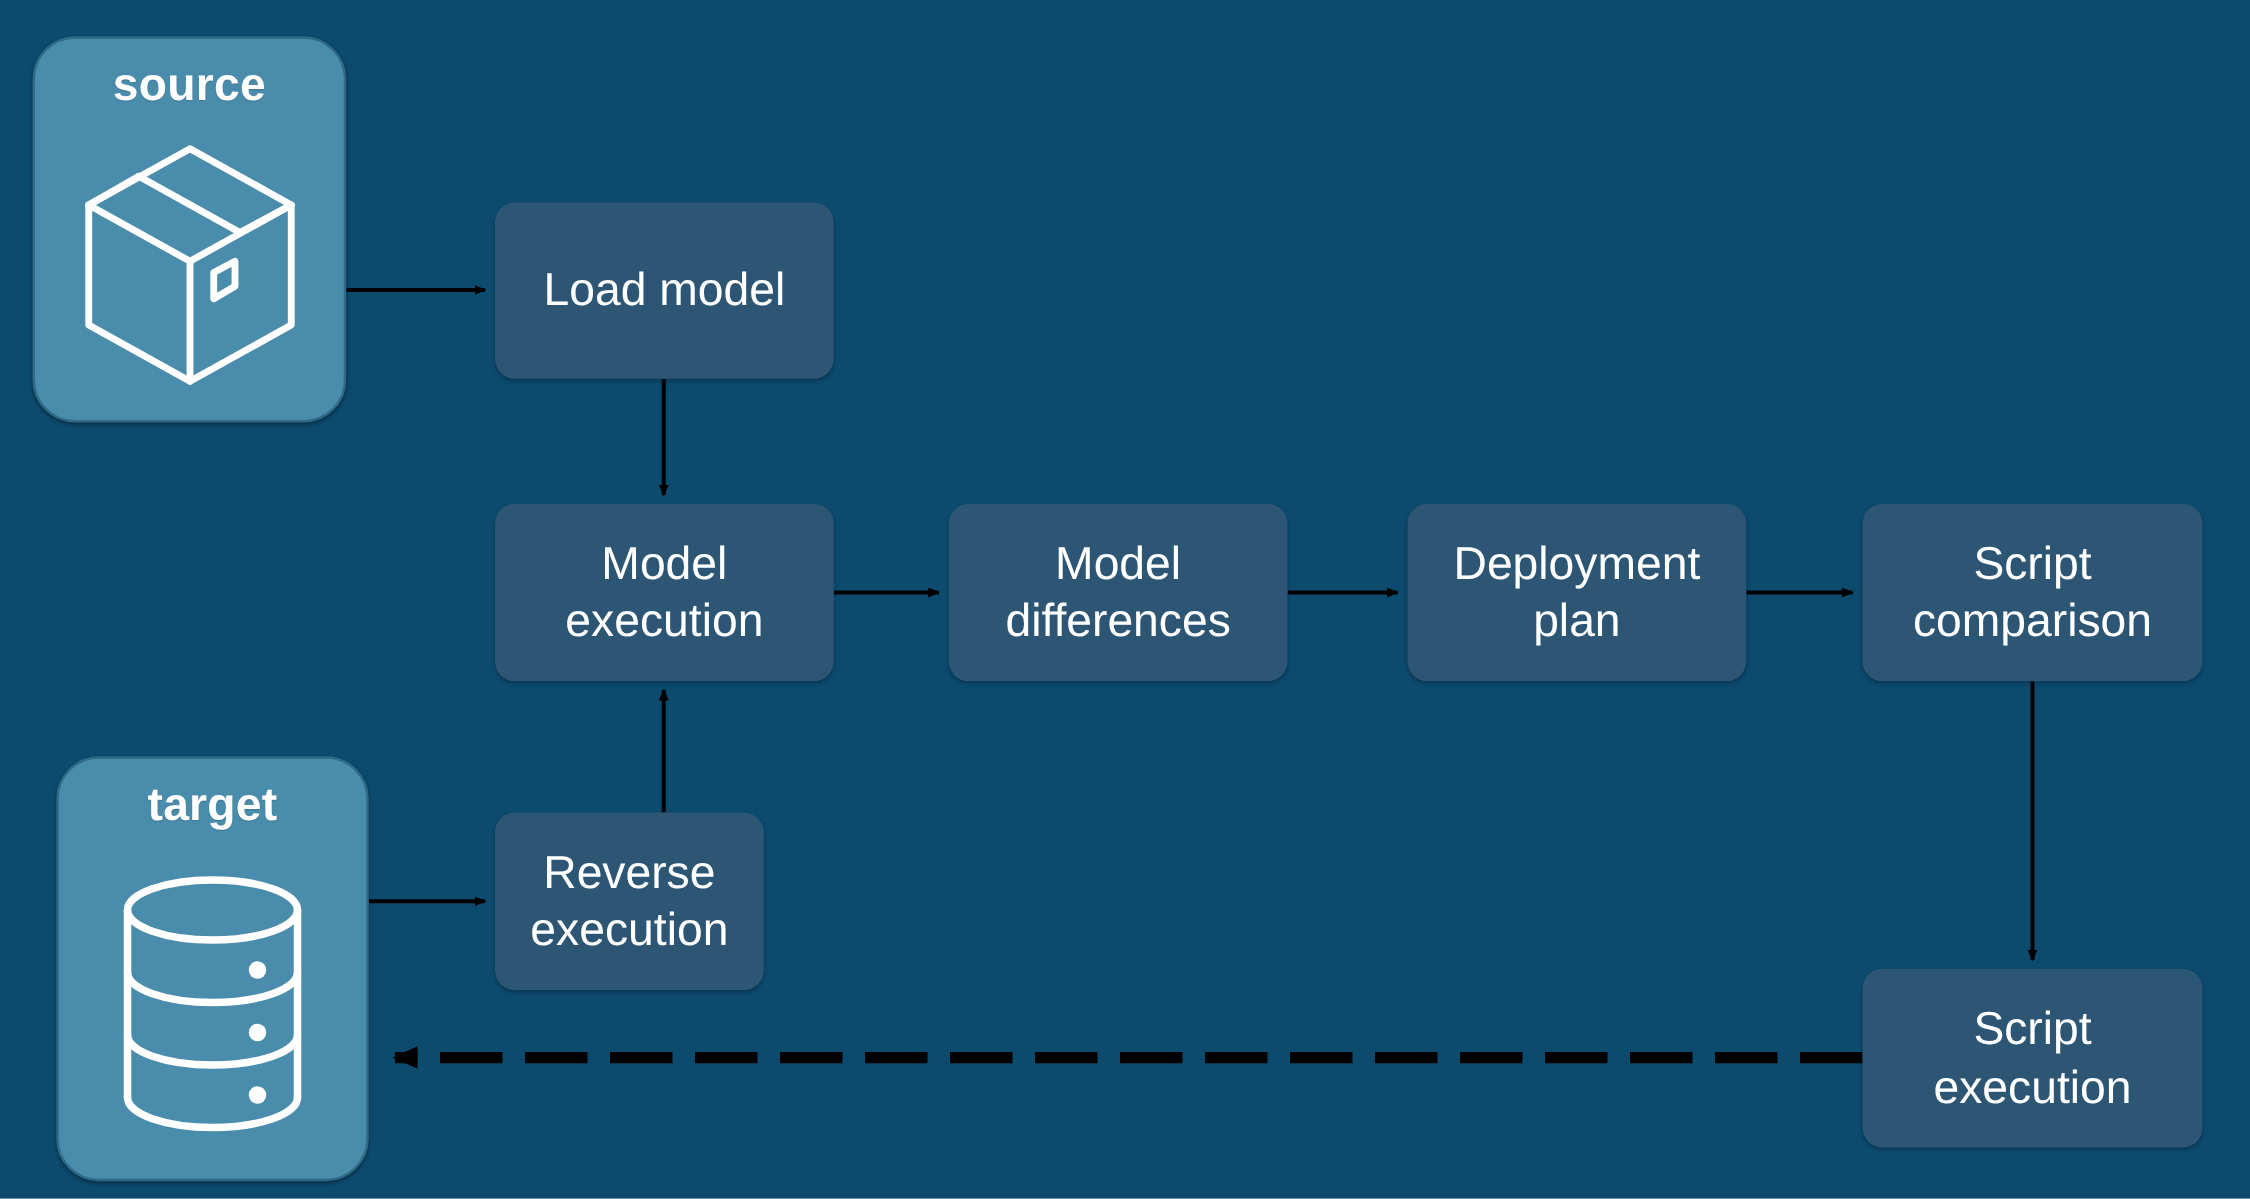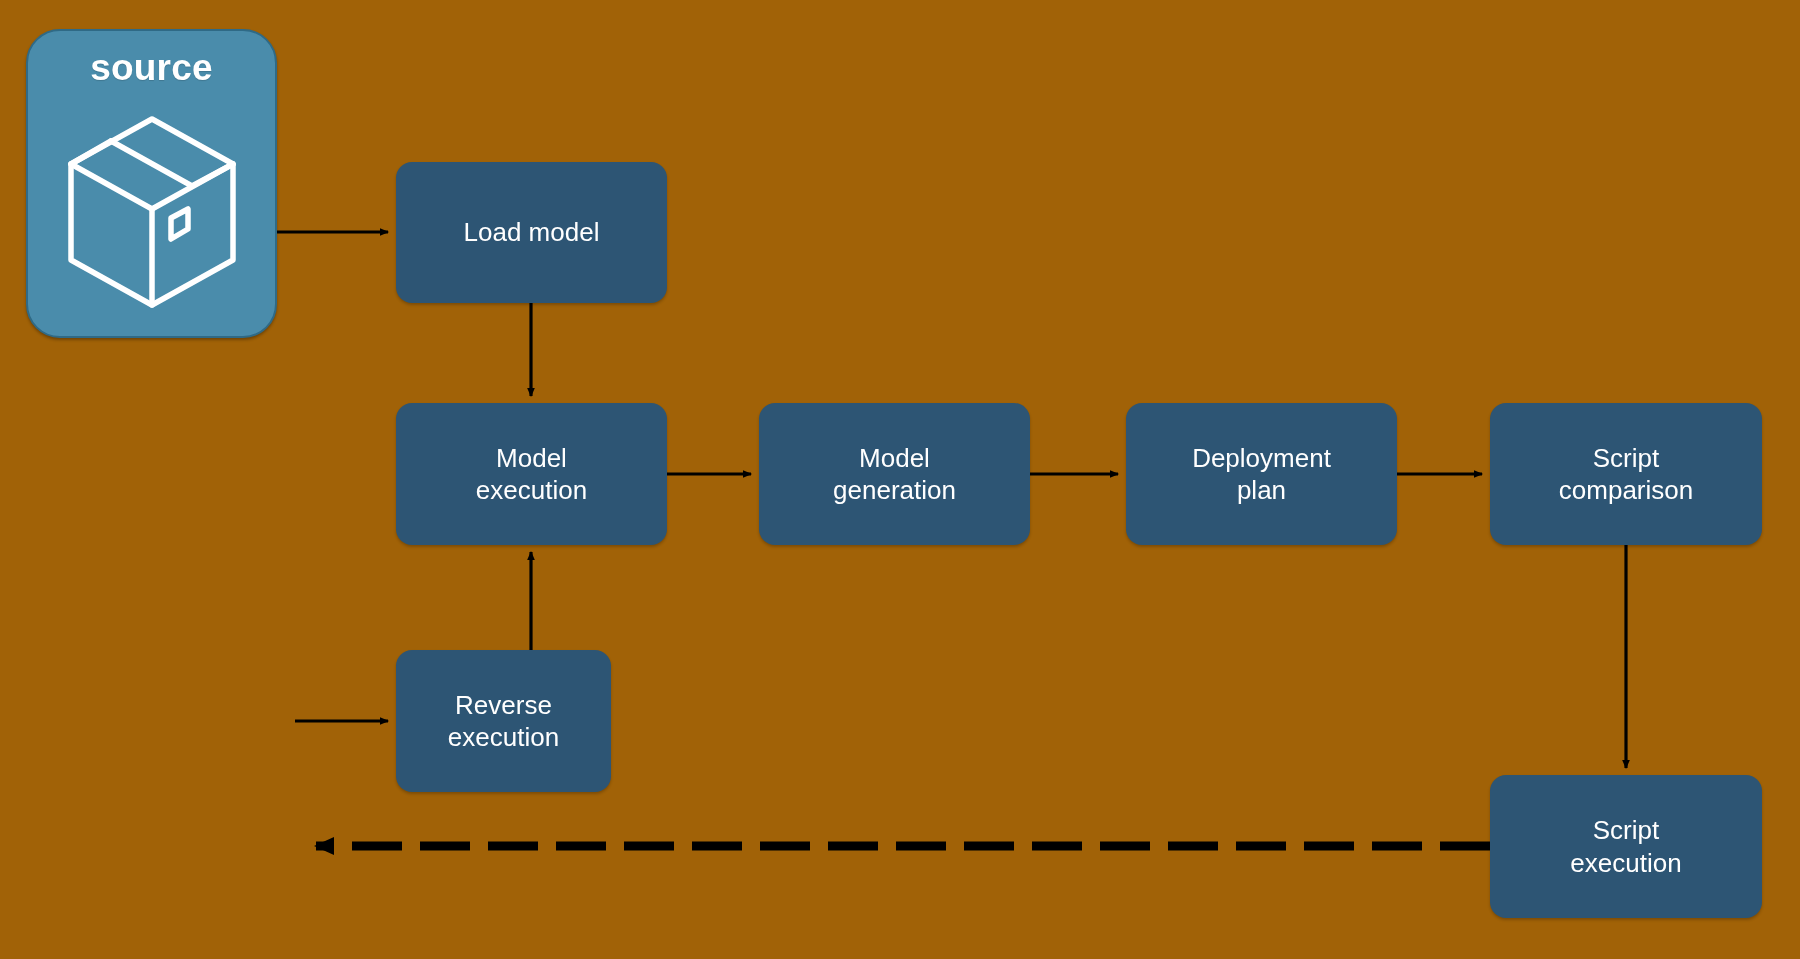--- a/index.html
+++ b/index.html
@@ -6,21 +6,21 @@
   * { margin:0; padding:0; box-sizing:border-box; }
   html, body {
     width:1800px; height:959px;
     background:#ffffff;
     font-family:"Liberation Sans", sans-serif;
     overflow:hidden;
   }
   #canvas {
     position:relative;
     width:1800px; height:959px;
-    background:#a16207;
+    background:#0c4a6e;
   }
   
   .endpoint {
     position:absolute;
     background:#4a8cab;
     border:2px solid #2f6a86;
     border-radius:34px;
     box-shadow:0 2px 3px rgba(0,0,0,0.30);
     display:flex;
     flex-direction:column;
@@ -46,21 +46,21 @@
   .process {
     position:absolute;
     background:#2d5574;
     border-radius:16px;
     box-shadow:0 2px 3px rgba(0,0,0,0.22);
     display:flex;
     align-items:center;
     justify-content:center;
     text-align:center;
     color:#ffffff;
-    font-size:26px;
+    font-size:37px;
     line-height:1.25;
     padding:6px 10px;
   }
   .process span { display:block; }
   
   #connectors {
     position:absolute;
     left:0; top:0;
     width:1800px; height:959px;
     pointer-events:none;
@@ -110,38 +110,56 @@
           <path d="M88 97 L88 193"></path>
           <path d="M47 29 L128 74"></path>
           <path d="M128 74 L169 52"></path>
           <path d="M47 29 L7 52"></path>
           <path d="M107 106 L124 97 L124 117 L107 127 Z"></path>
         </g>
       </svg>
     </div>
   </div>
 
+  <div class="endpoint" style="left:45px; top:605px; width:250px; height:340px;">
+    <div class="endpoint-label">target</div>
+    <div class="endpoint-icon">
+      <svg width="160" height="210" viewBox="0 0 160 210" xmlns="http://www.w3.org/2000/svg">
+        <g fill="none" stroke="#ffffff" stroke-width="6" stroke-linejoin="round" stroke-linecap="round">
+          <ellipse cx="80" cy="30" rx="68" ry="24"></ellipse>
+          <path d="M12 30 L12 180"></path>
+          <path d="M148 30 L148 180"></path>
+          <path d="M12 180 A68 24 0 0 0 148 180"></path>
+          <path d="M12 80 A68 24 0 0 0 148 80"></path>
+          <path d="M12 130 A68 24 0 0 0 148 130"></path>
+        </g>
+        <circle cx="116" cy="78" r="7" fill="#ffffff"></circle>
+        <circle cx="116" cy="128" r="7" fill="#ffffff"></circle>
+        <circle cx="116" cy="178" r="7" fill="#ffffff"></circle>
+      </svg>
+    </div>
+  </div>
 
   <div class="process" style="left:396px; top:162px; width:271px; height:141px;">
     <div>
       <span>Load model</span>
     </div>
   </div>
 
   <div class="process" style="left:396px; top:403px; width:271px; height:142px;">
     <div>
       <span>Model</span>
       <span>execution</span>
     </div>
   </div>
 
   <div class="process" style="left:759px; top:403px; width:271px; height:142px;">
     <div>
       <span>Model</span>
-      <span>generation</span>
+      <span>differences</span>
     </div>
   </div>
 
   <div class="process" style="left:1126px; top:403px; width:271px; height:142px;justify-content:center;">
     <div>
       <span>Deployment</span>
       <span>plan</span>
     </div>
   </div>
 

